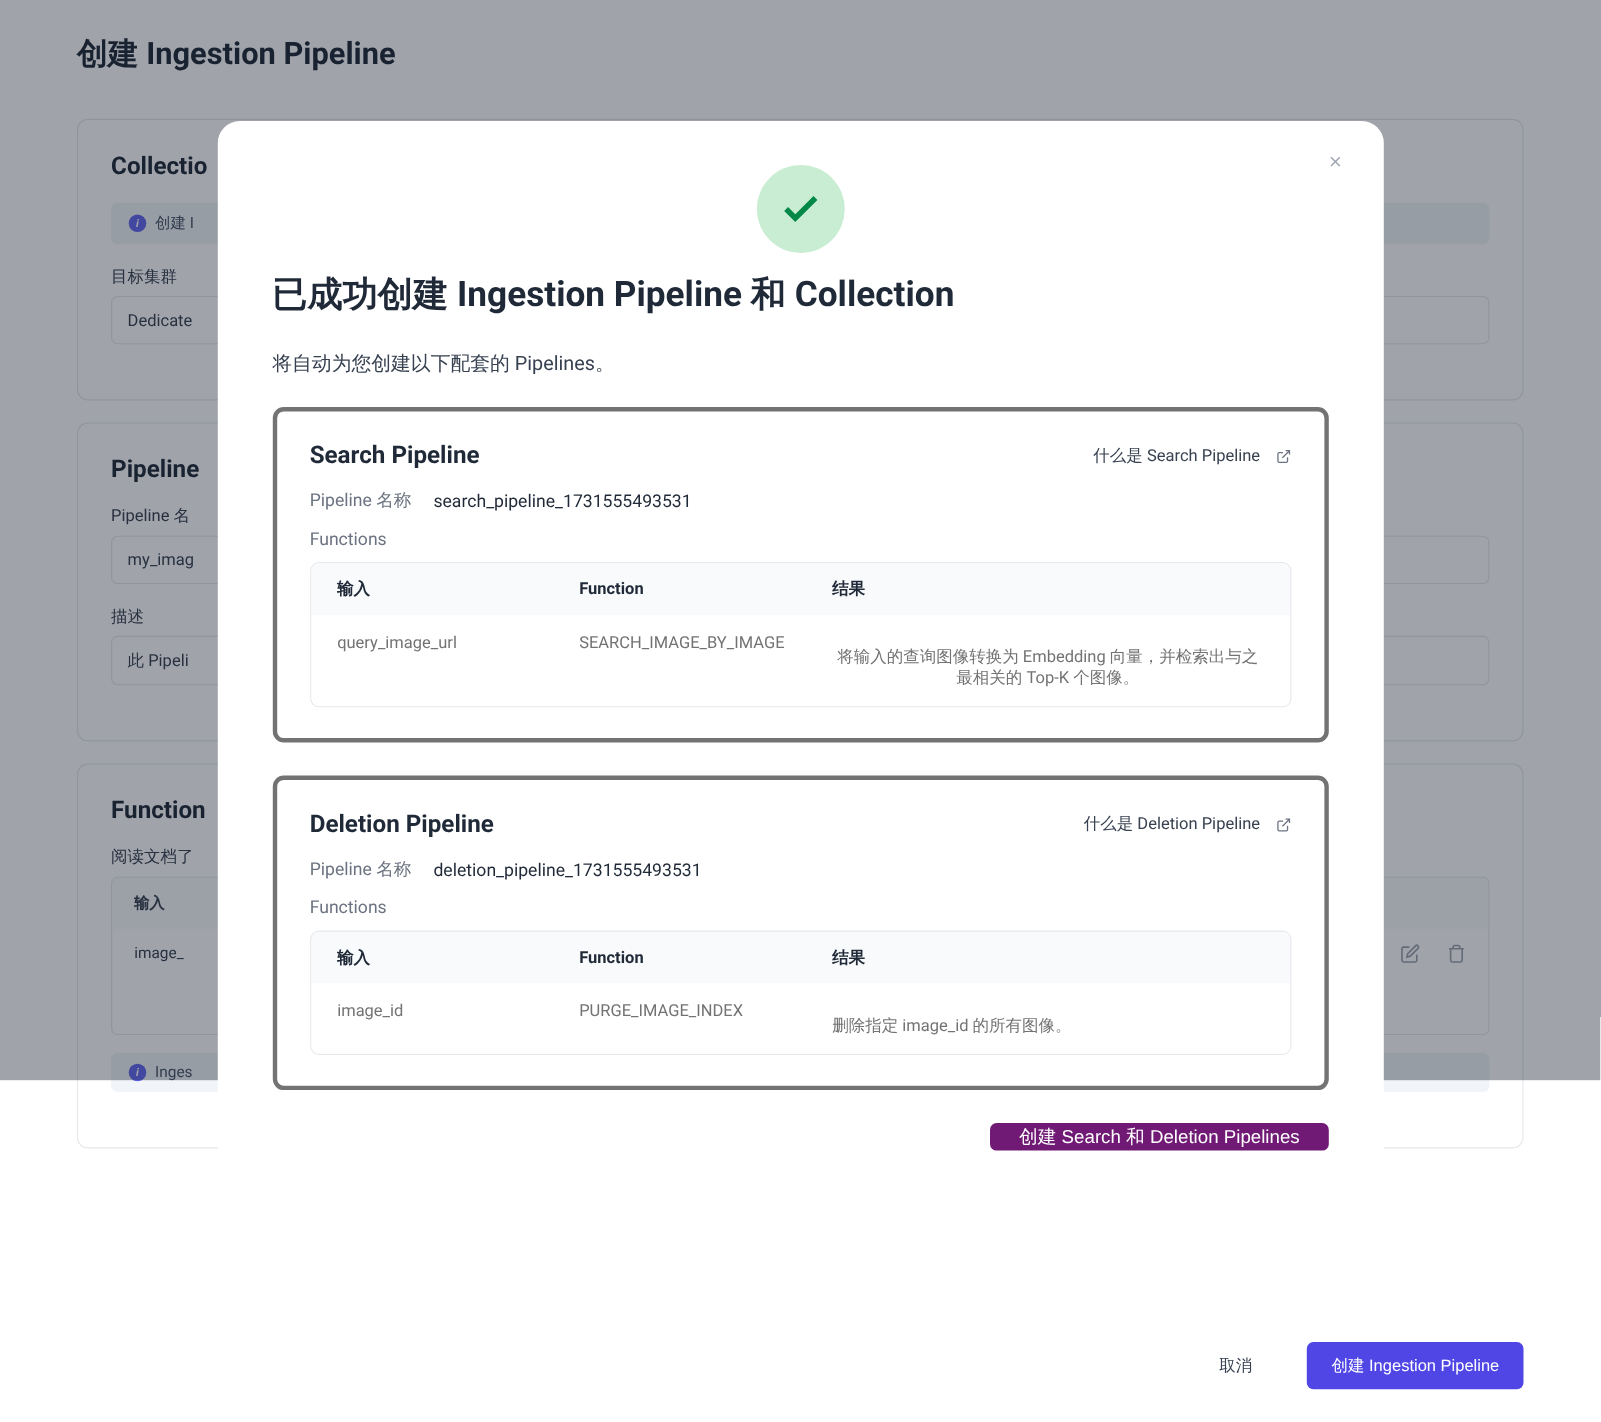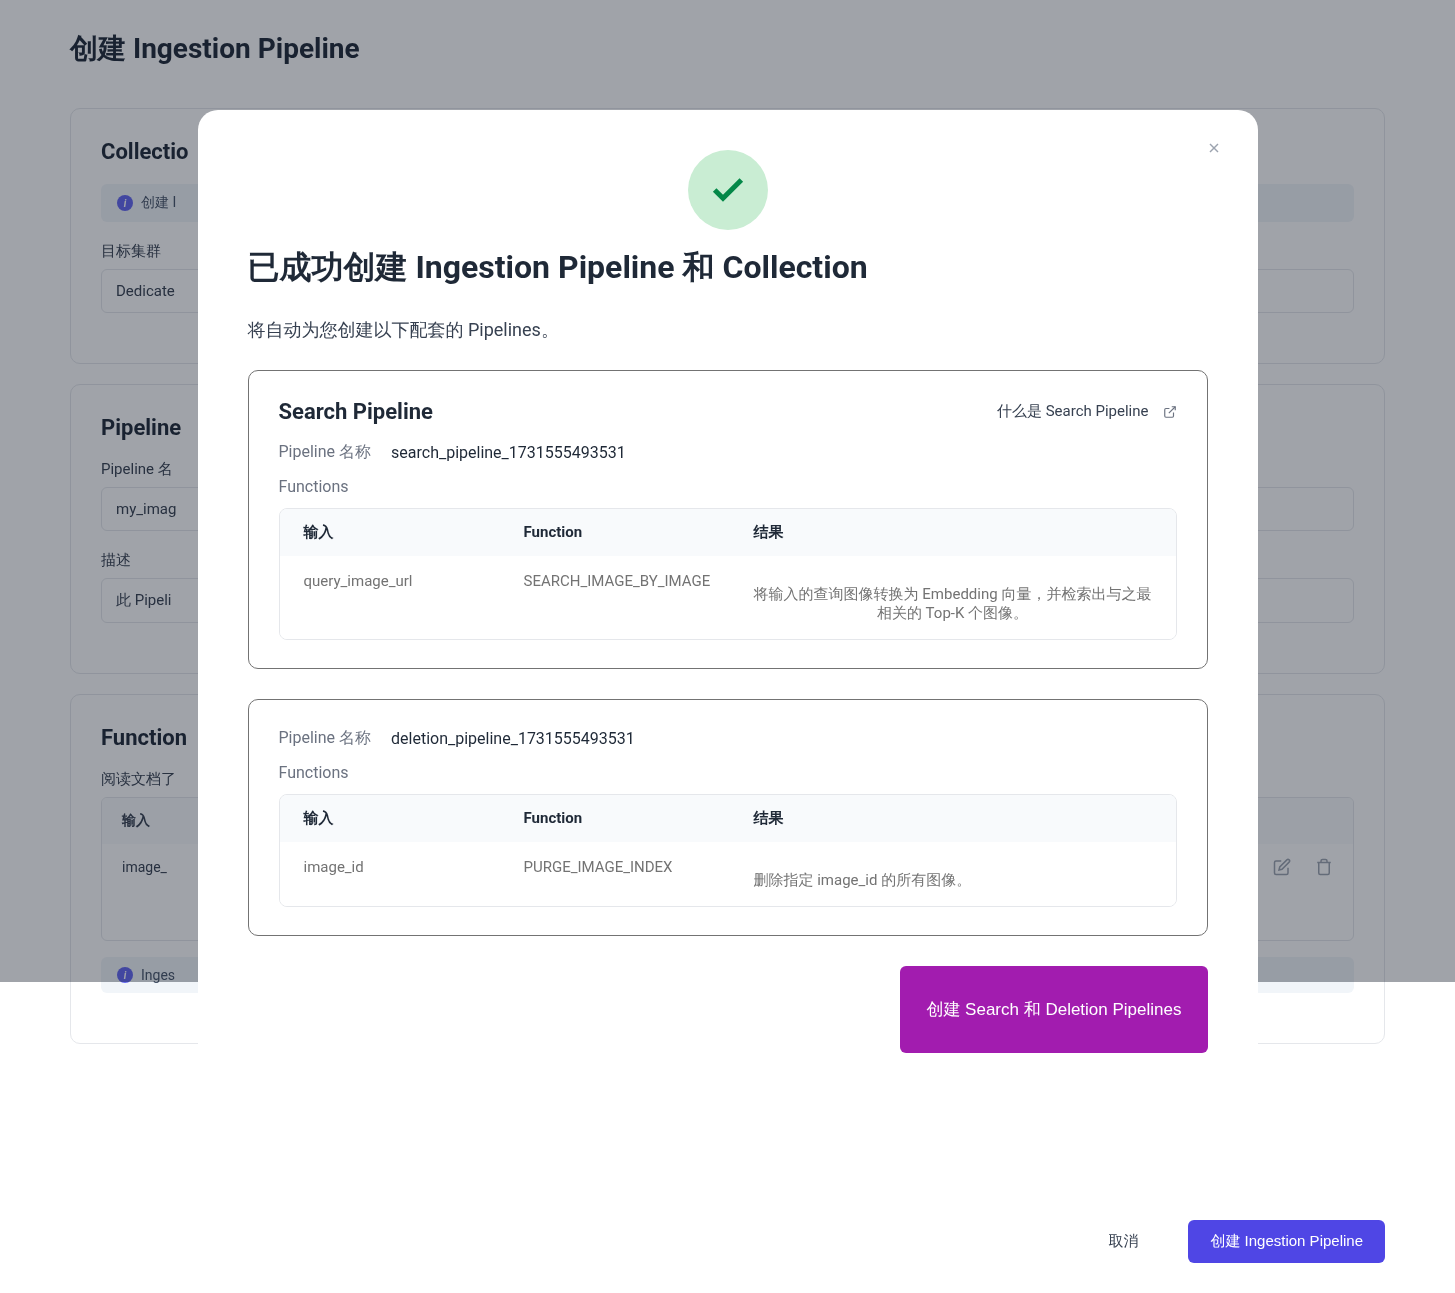--- a/index.html
+++ b/index.html
@@ -219,21 +219,21 @@
       margin-bottom: 28px;
     }
 
     .modal-subtitle {
       font-size: 18px;
       color: #374151;
       margin-bottom: 28px;
     }
 
     .pipeline-card {
-      border: 1px solid #737373;
+      border: 4px solid #737373;
       border-radius: 10px;
       padding: 28px 30px;
       margin-bottom: 30px;
     }
 
     .pipeline-header {
       display: flex;
       justify-content: space-between;
       align-items: center;
       margin-bottom: 18px;
@@ -327,25 +327,25 @@
       flex: 1;
       text-align: left;
     }
 
     .modal-footer {
       display: flex;
       justify-content: flex-end;
     }
 
     .btn-primary {
-      background: #a21caf;
+      background: #701a75;
       color: #ffffff;
       border: none;
       border-radius: 6px;
-      padding: 32px 26px;
+      padding: 1px 26px;
       font-size: 17px;
       font-weight: 500;
       cursor: pointer;
     }
   </style>
 </head>
 <body>
 
 <div class="page-background">
   <h1 class="page-title">创建 Ingestion Pipeline</h1>
@@ -449,20 +449,31 @@
         </div>
         <div class="func-row">
           <div class="col-input">query_image_url</div>
           <div class="col-function">SEARCH_IMAGE_BY_IMAGE</div>
           <div class="col-result">将输入的查询图像转换为 Embedding 向量，并检索出与之最相关的 Top-K 个图像。</div>
         </div>
       </div>
     </div>
 
     <div class="pipeline-card">
+      <div class="pipeline-header">
+        <div class="pipeline-title">Deletion Pipeline</div>
+        <a class="whatis-link">
+          <span>什么是 Deletion Pipeline</span>
+          <svg class="external-icon" viewBox="0 0 24 24" fill="none" stroke="currentColor" stroke-width="2">
+              <path d="M18 13v6a2 2 0 0 1-2 2H5a2 2 0 0 1-2-2V8a2 2 0 0 1 2-2h6"></path>
+              <polyline points="15 3 21 3 21 9"></polyline>
+              <line x1="10" y1="14" x2="21" y2="3"></line>
+            </svg>
+        </a>
+      </div>
       <div class="pipeline-name-row">
         <span class="pipeline-name-label">Pipeline 名称</span>
         <span class="pipeline-name-value">deletion_pipeline_1731555493531</span>
       </div>
       <div class="functions-label">Functions</div>
       <div class="func-table">
         <div class="func-header">
           <div class="col-input">输入</div>
           <div class="col-function">Function</div>
           <div class="col-result-header">结果</div>

